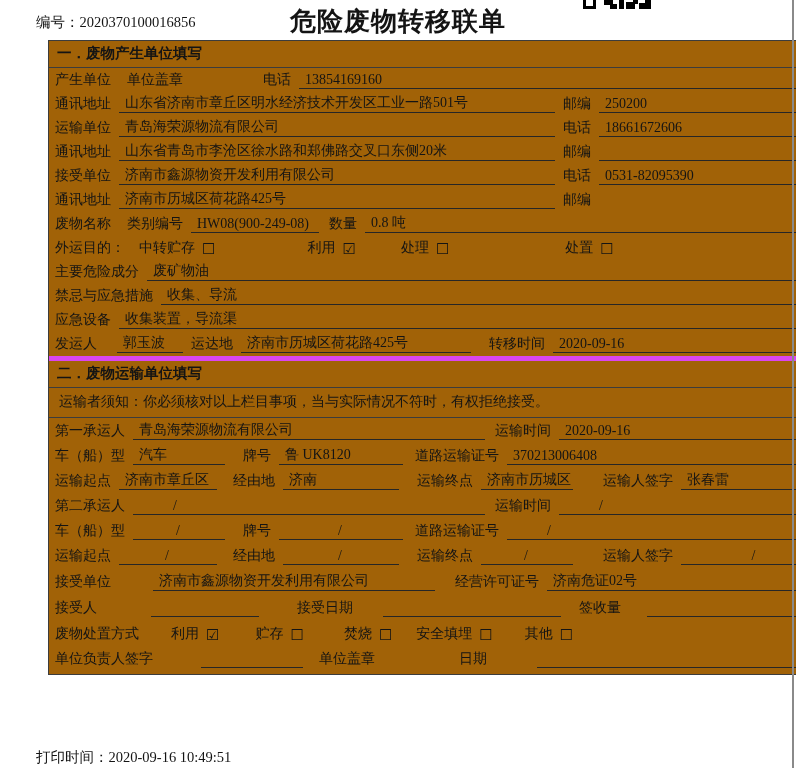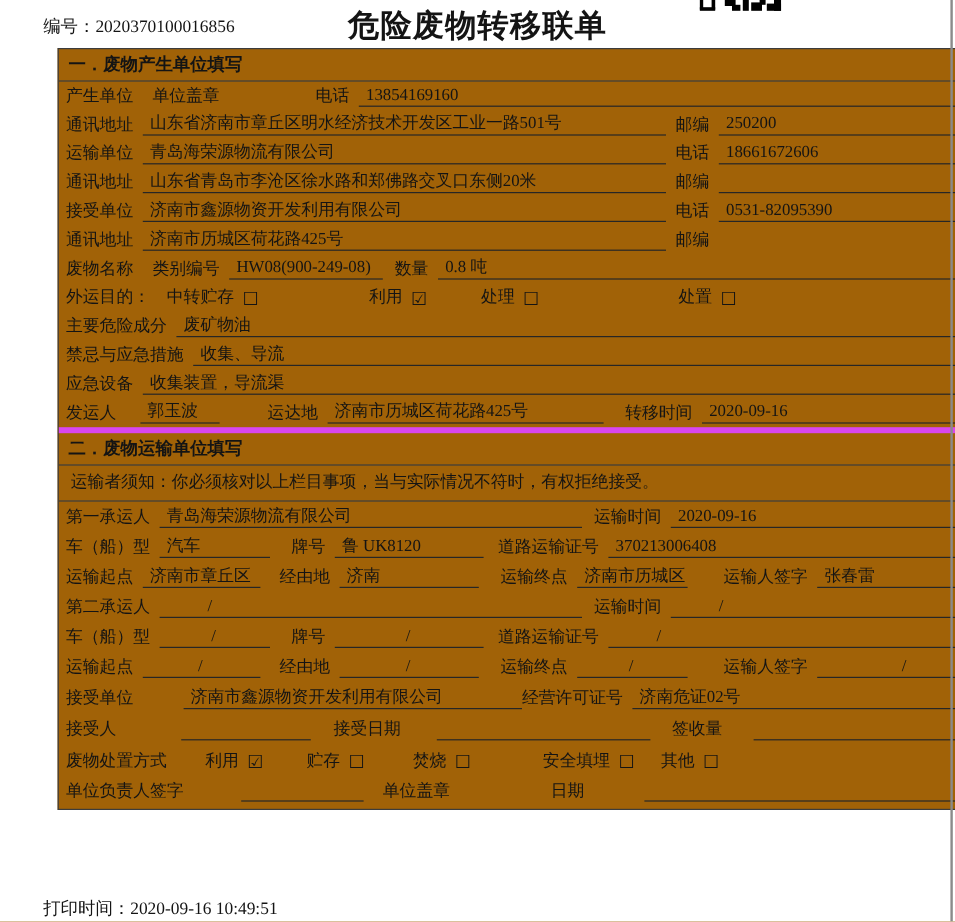--- a/index.html
+++ b/index.html
@@ -135,21 +135,21 @@
   </div>
 
   <div class="row">
     <span class="lbl">应急设备</span>
     <span class="val fill">收集装置，导流渠</span>
   </div>
 
   <div class="row">
     <span class="lbl">发运人</span>
     <span class="val" style="width:66px;margin-left:12px">郭玉波</span>
-    <span class="lbl" style="margin-left:40px">运达地</span>
+    <span class="lbl" style="margin-left:8px">运达地</span>
     <span class="val" style="width:230px">济南市历城区荷花路425号</span>
     <span class="lbl" style="margin-left:18px">转移时间</span>
     <span class="val fill">2020-09-16</span>
   </div>
 
   <div class="sec-head bt">二．废物运输单位填写</div>
   <div class="notice">运输者须知：你必须核对以上栏目事项，当与实际情况不符时，有权拒绝接受。</div>
 
   <div class="row" style="height:25px">
     <span class="lbl">第一承运人</span>
@@ -202,52 +202,52 @@
     <span class="lbl" style="margin-left:18px">运输终点</span>
     <span class="val ctr" style="width:92px">/</span>
     <span class="lbl" style="margin-left:30px">运输人签字</span>
     <span class="val fill ctr">/</span>
   </div>
 
 
   <div class="row s3row">
     <span class="lbl">接受单位</span>
     <span class="val" style="width:282px;margin-left:34px">济南市鑫源物资开发利用有限公司</span>
-    <span class="lbl" style="margin-left:0">经营许可证号</span>
+    <span class="lbl" style="margin-left:20px">经营许可证号</span>
     <span class="val fill">济南危证02号</span>
   </div>
 
   <div class="row s3row">
     <span class="lbl">接受人</span>
     <span class="val" style="width:108px;margin-left:46px"></span>
-    <span class="lbl" style="margin-left:19px">接受日期</span>
+    <span class="lbl" style="margin-left:38px">接受日期</span>
     <span class="val" style="width:178px;margin-left:22px"></span>
     <span class="lbl" style="margin-left:18px">签收量</span>
     <span class="val fill" style="margin-left:18px;margin-right:12px"></span>
   </div>
 
   <div class="row s3row">
     <span class="lbl">废物处置方式</span>
     <span class="opt" style="margin-left:24px">
       <span>利用</span>
       <span class="cb">☑</span>
     </span>
     <span class="opt" style="margin-left:36px">
       <span>贮存</span>
       <span class="cb">☐</span>
     </span>
     <span class="opt" style="margin-left:40px">
       <span>焚烧</span>
       <span class="cb">☐</span>
     </span>
-    <span class="opt" style="margin-left:60px">
+    <span class="opt" style="margin-left:24px">
       <span>安全填埋</span>
       <span class="cb">☐</span>
     </span>
-    <span class="opt" style="margin-left:22px">
+    <span class="opt" style="margin-left:32px">
       <span>其他</span>
       <span class="cb">☐</span>
     </span>
   </div>
 
   <div class="row s3row" style="height:28px;padding-bottom:6px">
     <span class="lbl">单位负责人签字</span>
     <span class="val" style="width:102px;margin-left:40px"></span>
     <span class="lbl" style="margin-left:16px">单位盖章</span>
     <span class="lbl" style="margin-left:76px">日期</span>

